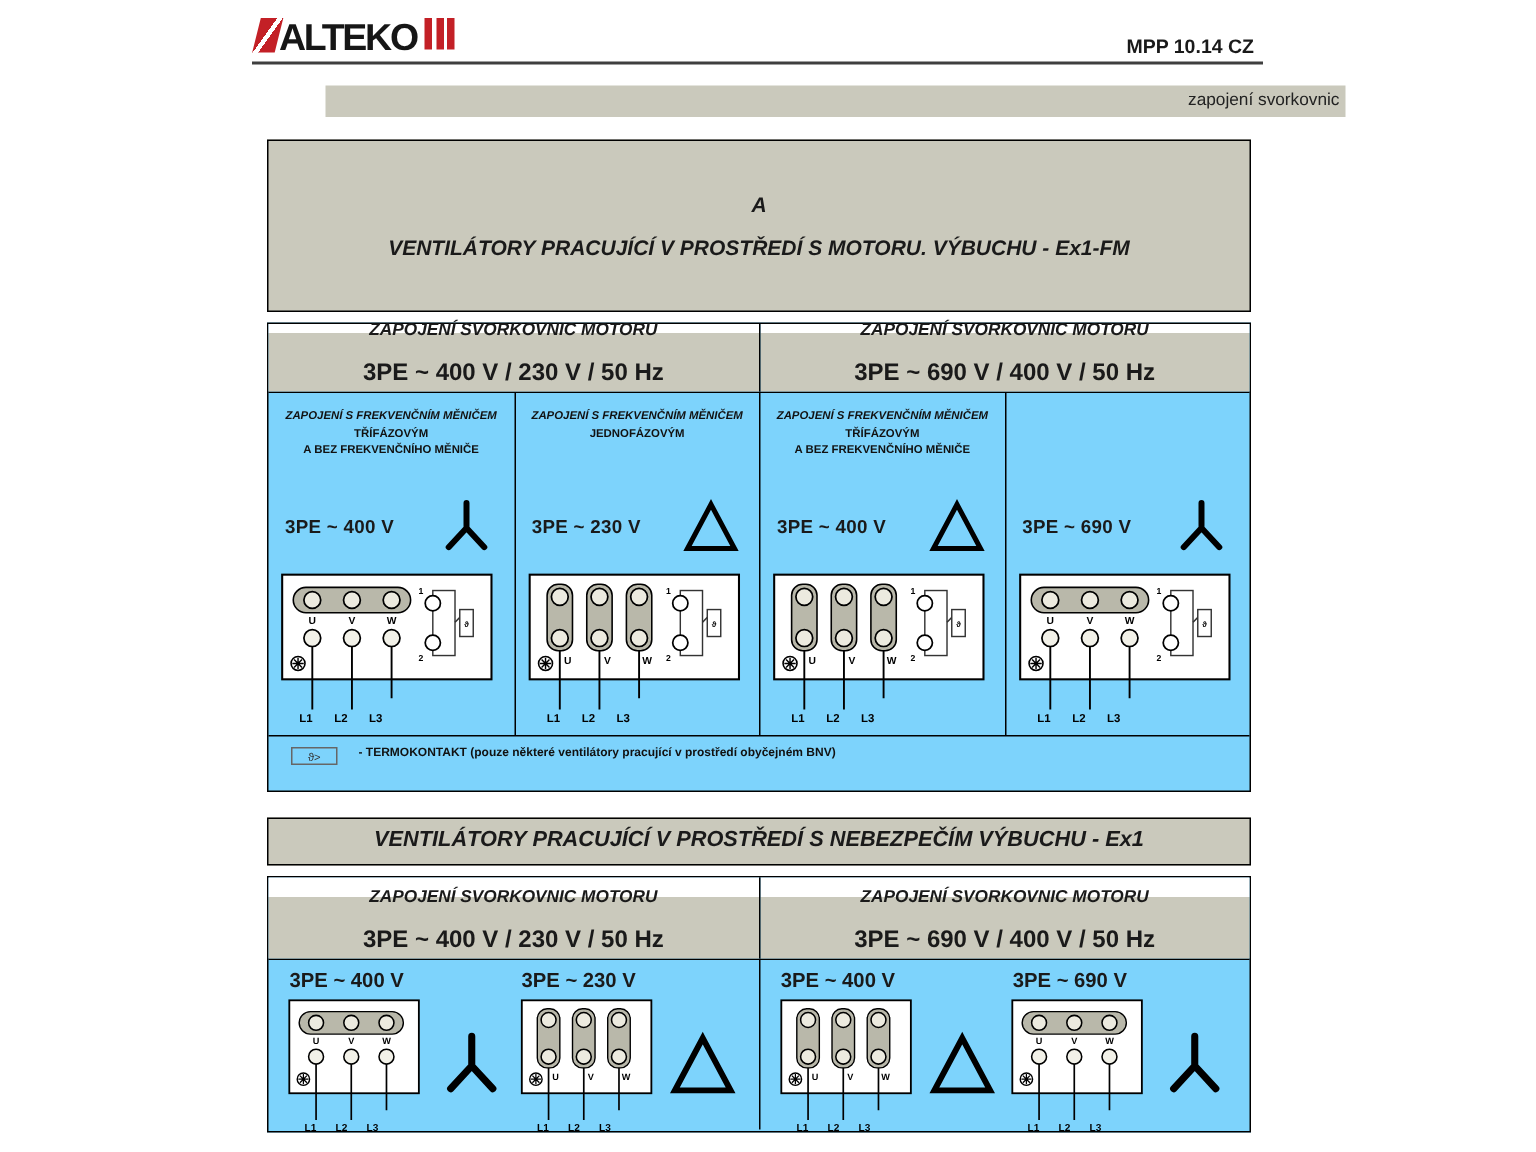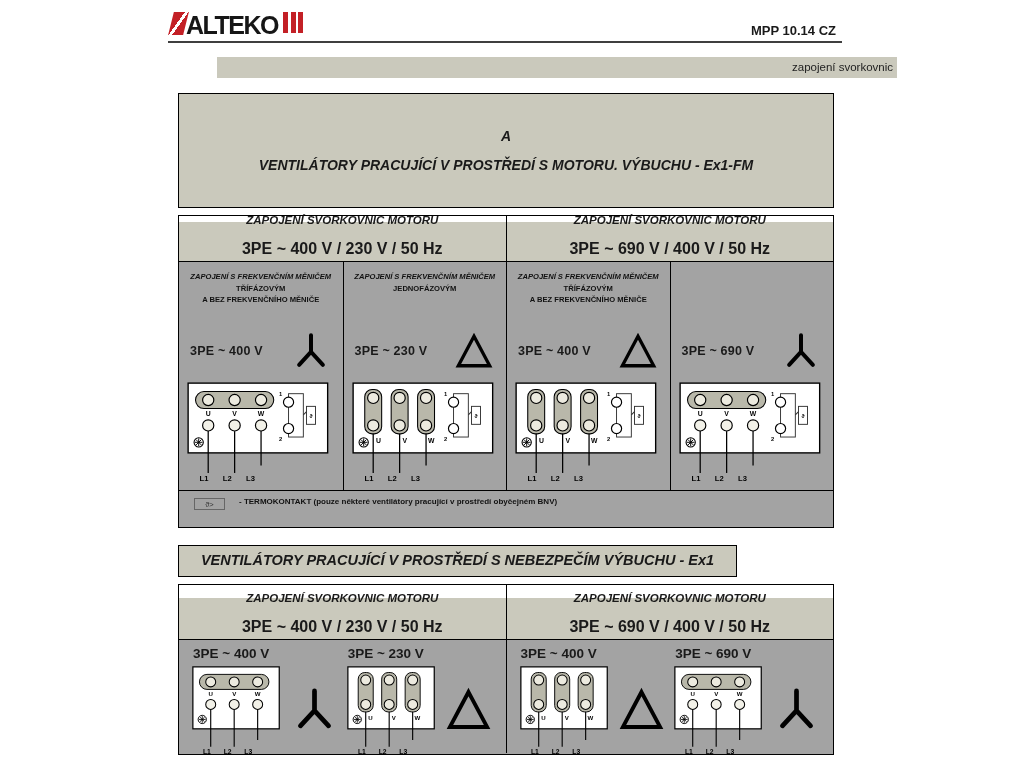--- a/index.html
+++ b/index.html
@@ -28,21 +28,21 @@
   .hrule{left:168px;top:41px;width:674px;height:2px;background:#3f3f3f;}
   .subtitle-bar{left:178px;top:57px;width:680px;height:21px;background:var(--header_gray);
     font-size:11.5px;color:#222;text-align:right;line-height:21px;padding-right:4px;margin-left:39px;}
 
   
   .frame{border:1.5px solid #000;}
   .title-box{left:178px;top:93px;width:656px;height:115px;background:var(--header_gray);
     display:flex;flex-direction:column;justify-content:center;align-items:center;gap:13px;
     text-align:center;font-weight:bold;font-style:italic;font-size:14px;}
 
-  .tbl{left:178px;background:#a3a3a3;display:flex;flex-direction:column;}
+  .tbl{left:178px;background:#7dd3fc;display:flex;flex-direction:column;}
   .t1{top:215px;width:656px;height:313px;}
   .t2{top:584px;width:656px;height:171px;}
 
   .thead{display:flex;border-bottom:1px solid #000;}
   .t1 .thead{height:46px;}
   .t2 .thead{height:55px;}
   .hcell{flex:1;display:flex;flex-direction:column;justify-content:flex-end;
     text-align:center;padding-bottom:4px;}
   .t1 .hcell{background:linear-gradient(#fff 0 6px,var(--header_gray) 6px);}
   .t2 .hcell{background:linear-gradient(#fff 0 13px,var(--header_gray) 13px);}
@@ -58,21 +58,21 @@
   .vlabel{font-weight:bold;font-size:12.5px;letter-spacing:.2px;white-space:nowrap;}
   .symwrap{width:38px;height:38px;flex:none;}
   .diagwrap{margin:7px 0 0 7px;}
 
   .noterow{border-top:1px solid #000;height:37px;display:flex;align-items:flex-start;
     padding:5px 10px 0 15px;}
   .theta-box{width:31px;height:12px;border:1px solid #666;color:#333;font-size:7.5px;
     line-height:11px;text-align:center;margin:2px 14px 0 0;flex:none;}
   .note-lines{font-size:8px;font-weight:bold;line-height:11.5px;color:#111;}
 
-  .section2-title{left:178px;top:545px;width:559px;height:32px;background:var(--header_gray);
+  .section2-title{left:178px;top:545px;width:656px;height:32px;background:var(--header_gray);
     text-align:center;font-weight:bold;font-style:italic;font-size:14.5px;line-height:29px;}
 
   .t2body{display:flex;height:113px;}
   .t2half{flex:1;display:flex;justify-content:space-between;padding:5px 14px 0 12px;}
   .t2group{display:flex;flex-direction:column;}
   .vlabel2{font-weight:bold;font-size:13.5px;margin:1px 0 4px 2px;white-space:nowrap;}
   .sym2wrap{width:45px;height:45px;margin-top:42px;flex:none;}
 </style>
 </head>
 <body>

